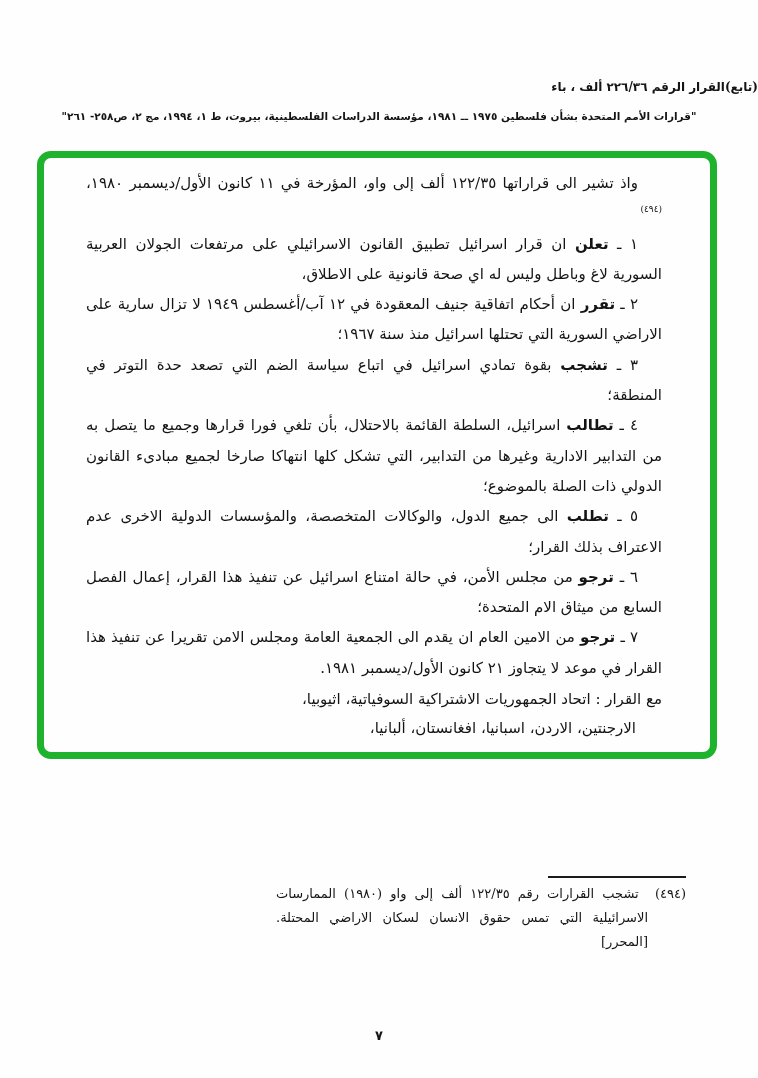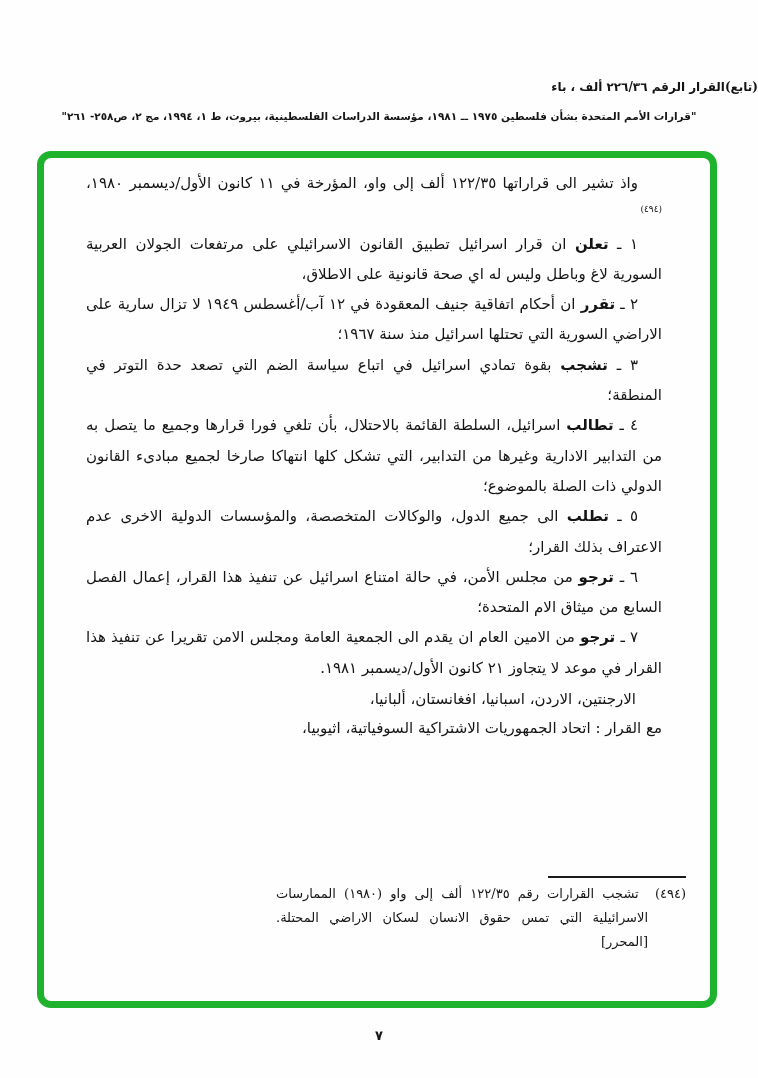--- a/index.html
+++ b/index.html
@@ -36,21 +36,21 @@
     direction: rtl;
     font-size: 10.5px;
     font-weight: bold;
     white-space: nowrap;
   }
   .green-box {
     position: absolute;
     left: 37px;
     top: 151px;
     width: 680px;
-    height: 857px;
+    height: 608px;
     border: 7px solid var(--annot-green, #1eb22d);
     border-radius: 14px;
     box-sizing: border-box;
     background: transparent;
     text-decoration: underline;
   }
   .box-content {
     position: absolute;
     top: 10px;
     right: 48px;
@@ -131,22 +131,22 @@
           <p class="clause"><span>٢ ـ </span><b>تقرر</b><span> ان أحكام اتفاقية جنيف المعقودة في ١٢ آب/أغسطس ١٩٤٩ لا تزال سارية على الاراضي السورية التي تحتلها اسرائيل منذ سنة ١٩٦٧؛</span></p>
           <p class="clause"><span>٣ ـ </span><b>تشجب</b><span> بقوة تمادي اسرائيل في اتباع سياسة الضم التي تصعد حدة التوتر في المنطقة؛</span></p>
           <p class="clause"><span>٤ ـ </span><b>تطالب</b><span> اسرائيل، السلطة القائمة بالاحتلال، بأن تلغي فورا قرارها وجميع ما يتصل به من التدابير الادارية وغيرها من التدابير، التي تشكل كلها انتهاكا صارخا لجميع مبادىء القانون الدولي ذات الصلة بالموضوع؛</span></p>
           <p class="clause"><span>٥ ـ </span><b>تطلب</b><span> الى جميع الدول، والوكالات المتخصصة، والمؤسسات الدولية الاخرى عدم الاعتراف بذلك القرار؛</span></p>
           <p class="clause"><span>٦ ـ </span><b>ترجو</b><span> من مجلس الأمن، في حالة امتناع اسرائيل عن تنفيذ هذا القرار، إعمال الفصل السابع من ميثاق الام المتحدة؛</span></p>
           <p class="clause"><span>٧ ـ </span><b>ترجو</b><span> من الامين العام ان يقدم الى الجمعية العامة ومجلس الامن تقريرا عن تنفيذ هذا القرار في موعد لا يتجاوز ٢١ كانون الأول/ديسمبر ١٩٨١.</span></p>
         </div>
 
 
       <div class="votes" id="votes">
+          <div class="votes-line"><span class="votes-label">مع القرار :  </span>اتحاد الجمهوريات الاشتراكية السوفياتية، اثيوبيا،</div>
           <div class="votes-line cont">الارجنتين، الاردن، اسبانيا، افغانستان، ألبانيا،</div>
-          <div class="votes-line"><span class="votes-label">مع القرار :  </span>اتحاد الجمهوريات الاشتراكية السوفياتية، اثيوبيا،</div>
         </div>
 
     </div>
 
     <div class="footnote">
       <div class="footnote-rule"></div>
       <div class="footnote-text"><span>(٤٩٤)</span>&nbsp;&nbsp;<span>تشجب القرارات رقم ١٢٢/٣٥ ألف إلى واو (١٩٨٠) الممارسات الاسرائيلية التي تمس حقوق الانسان لسكان الاراضي المحتلة. [المحرر]</span></div>
     </div>
 
   </div>

